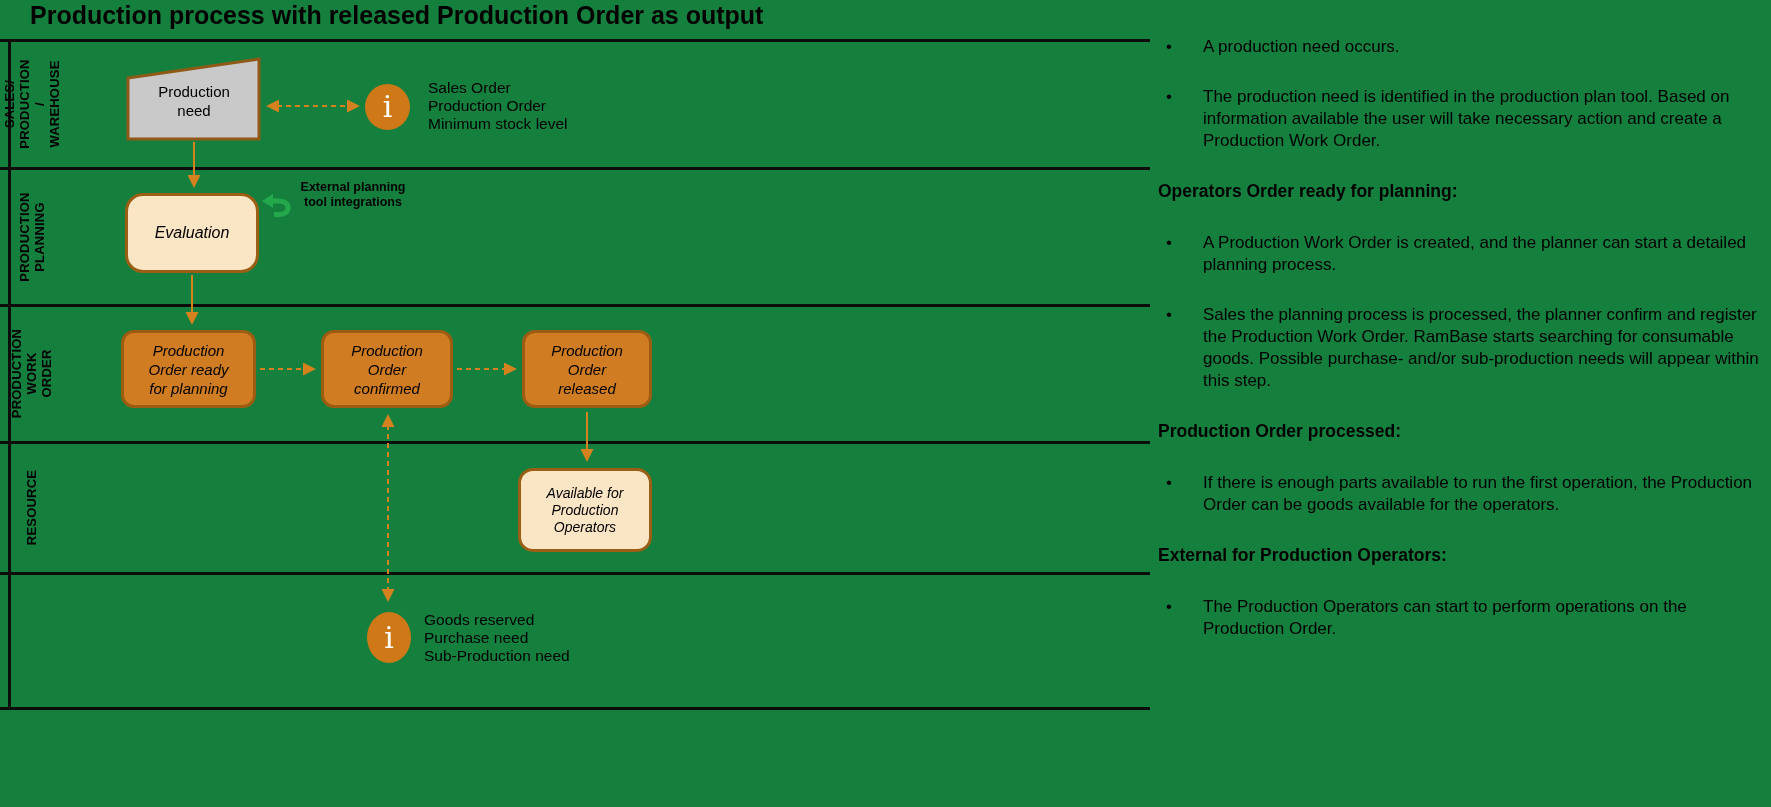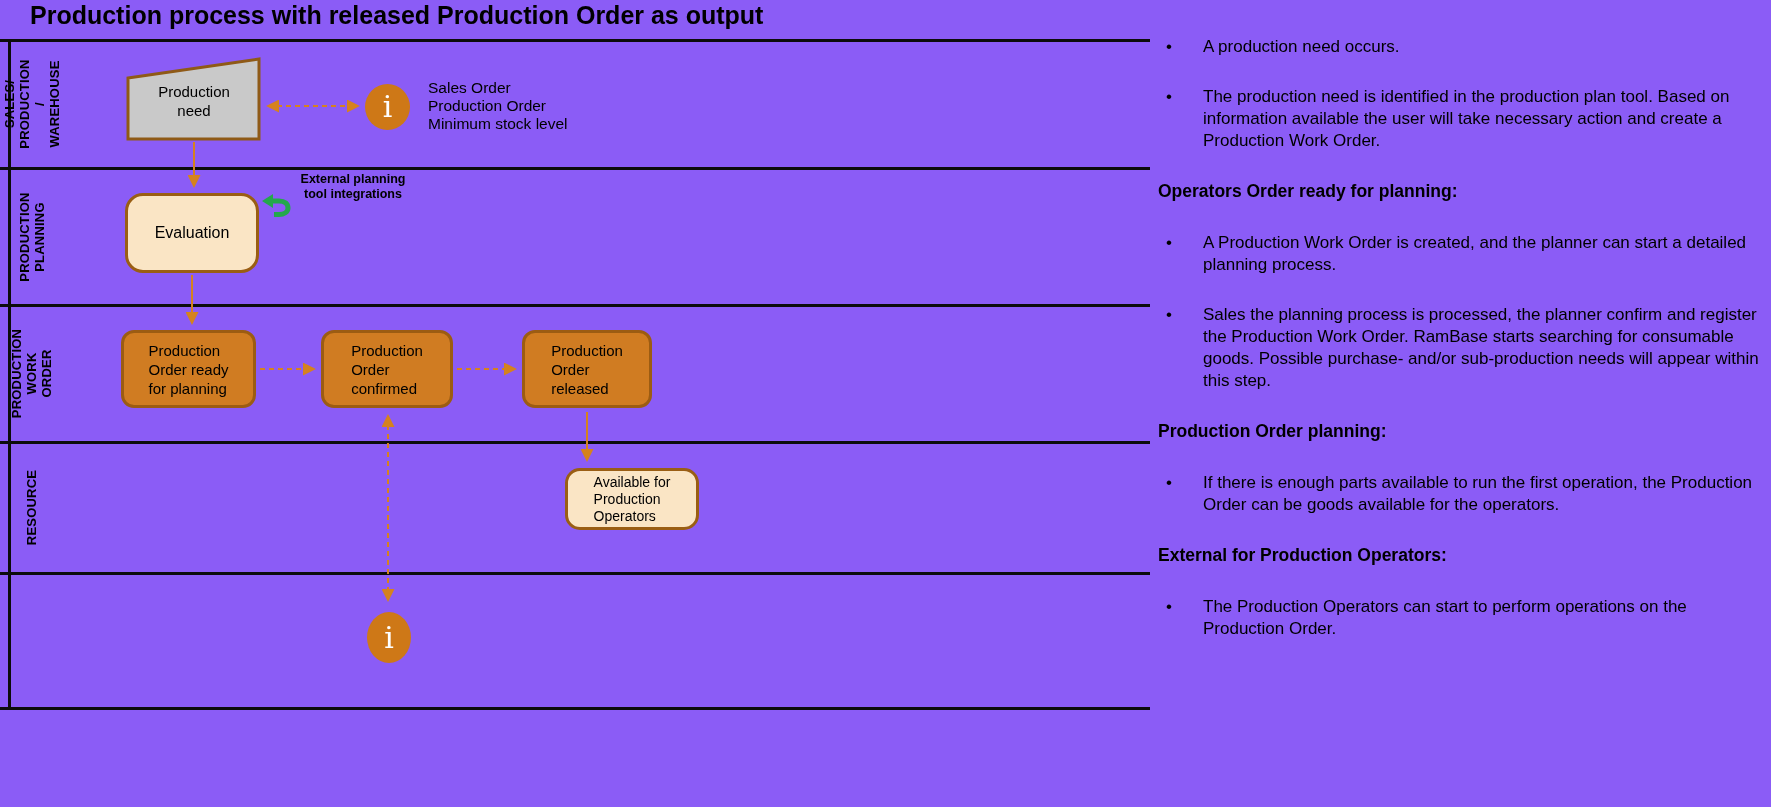--- a/index.html
+++ b/index.html
@@ -1,51 +1,51 @@
 <!DOCTYPE html>
 <html><head>
 <meta charset="utf-8">
 <style>
   html,body{margin:0;padding:0;background:#fff;}
   body{width:1771px;height:807px;overflow:hidden;font-family:"Liberation Sans",sans-serif;color:#000;}
-  #stage{position:relative;width:1771px;height:807px;background:#8b5cf6;}
+  #stage{position:relative;width:1771px;height:807px;background:#15803d;}
 
   
   .page-title{position:absolute;left:30px;top:1px;font-size:25px;font-weight:bold;white-space:nowrap;}
   .hline{position:absolute;left:0;width:1150px;height:3px;background:#0c0c0c;}
   .vline{position:absolute;left:8px;top:40px;width:3px;height:668px;background:#0c0c0c;}
   .lane-label{position:absolute;left:4px;width:56px;display:flex;align-items:center;justify-content:center;}
   .lane-label span{transform:rotate(-90deg);white-space:pre-line;text-align:center;
     font-size:13px;font-weight:bold;line-height:15px;letter-spacing:.2px;}
 
   
   .shape-text{position:absolute;display:flex;align-items:center;justify-content:center;
     text-align:center;white-space:pre-line;}
   .trap-svg{position:absolute;left:126px;top:56px;}
   .trap-text{left:126px;top:62px;width:136px;height:78px;font-size:15px;line-height:19px;}
 
   .round-box{position:absolute;box-sizing:border-box;display:flex;align-items:center;justify-content:center;
-    text-align:left;white-space:pre-line;}
+    text-align:center;white-space:pre-line;font-style:italic;}
   .light-box{background:#FAE5C5;border:3px solid #9A5E14;}
   .orange-box{background:#D07C22;border:3px solid #9C5C12;}
   .evaluation{left:125px;top:193px;width:134px;height:80px;border-radius:18px;font-size:16px;}
   .po1{left:121px;top:330px;width:135px;height:78px;border-radius:13px;font-size:15px;line-height:19px;}
   .po2{left:321px;top:330px;width:132px;height:78px;border-radius:13px;font-size:15px;line-height:19px;}
   .po3{left:522px;top:330px;width:130px;height:78px;border-radius:13px;font-size:15px;line-height:19px;}
-  .available{left:518px;top:468px;width:134px;height:62px;border-radius:15px;font-size:14px;line-height:17px;margin-left:47px;}
+  .available{left:518px;top:468px;width:134px;height:84px;border-radius:15px;font-size:14px;line-height:17px;}
 
   .info-icon{position:absolute;background:#CE7817;border-radius:50%;display:flex;align-items:center;justify-content:center;
     color:#fff;font-family:"DejaVu Serif",serif;font-size:30px;line-height:1;}
   .info1{left:365px;top:84px;width:45px;height:46px;}
   .info2{left:367px;top:612px;width:44px;height:51px;}
   .note{position:absolute;font-size:15.5px;line-height:18px;white-space:pre-line;}
   .note1{left:428px;top:79px;}
   .note2{left:424px;top:611px;}
   .ext-icon{position:absolute;left:261px;top:194px;}
-  .ext-text{position:absolute;left:294px;top:172px;width:118px;text-align:center;
+  .ext-text{position:absolute;left:294px;top:180px;width:118px;text-align:center;
     font-size:12.5px;font-weight:bold;line-height:15px;white-space:pre-line;}
 
   #arrow-layer{position:absolute;left:0;top:0;pointer-events:none;}
 
   
   .panel{position:absolute;left:1158px;top:36px;width:612px;}
   .sec-h{font-size:17.5px;font-weight:bold;line-height:22px;margin:0 0 30px 0;}
   .sec-b{display:flex;font-size:17px;line-height:22px;margin:0 0 28px 0;}
   .sec-b .dot{width:45px;flex:0 0 45px;box-sizing:border-box;padding-left:8px;}
   .sec-b .btxt{flex:1;}
@@ -128,40 +128,43 @@
 Order
 released</div>
 
   <div class="round-box light-box available">Available for
 Production
 Operators</div>
 
   <div class="info-icon info2">
       <span>i</span>
     </div>
+  <div class="note note2">Goods reserved
+Purchase need
+Sub-Production need</div>
 
   <div class="panel">
     <div class="sec-b">
       <span class="dot">•</span>
       <span class="btxt">A production need occurs.</span>
     </div>
     <div class="sec-b">
       <span class="dot">•</span>
       <span class="btxt">The production need is identified in the production plan tool. Based on information available the user will take necessary action and create a Production Work Order.</span>
     </div>
     <div class="sec-h">Operators Order ready for planning:</div>
     <div class="sec-b">
       <span class="dot">•</span>
       <span class="btxt">A Production Work Order is created, and the planner can start a detailed planning process.</span>
     </div>
     <div class="sec-b">
       <span class="dot">•</span>
       <span class="btxt">Sales the planning process is processed, the planner confirm and register the Production Work Order. RamBase starts searching for consumable goods. Possible purchase- and/or sub-production needs will appear within this step.</span>
     </div>
-    <div class="sec-h">Production Order planning:</div>
+    <div class="sec-h">Production Order processed:</div>
     <div class="sec-b">
       <span class="dot">•</span>
       <span class="btxt">If there is enough parts available to run the first operation, the Production Order can be goods available for the operators.</span>
     </div>
     <div class="sec-h">External for Production Operators:</div>
     <div class="sec-b">
       <span class="dot">•</span>
       <span class="btxt">The Production Operators can start to perform operations on the Production Order.</span>
     </div>
   </div>

